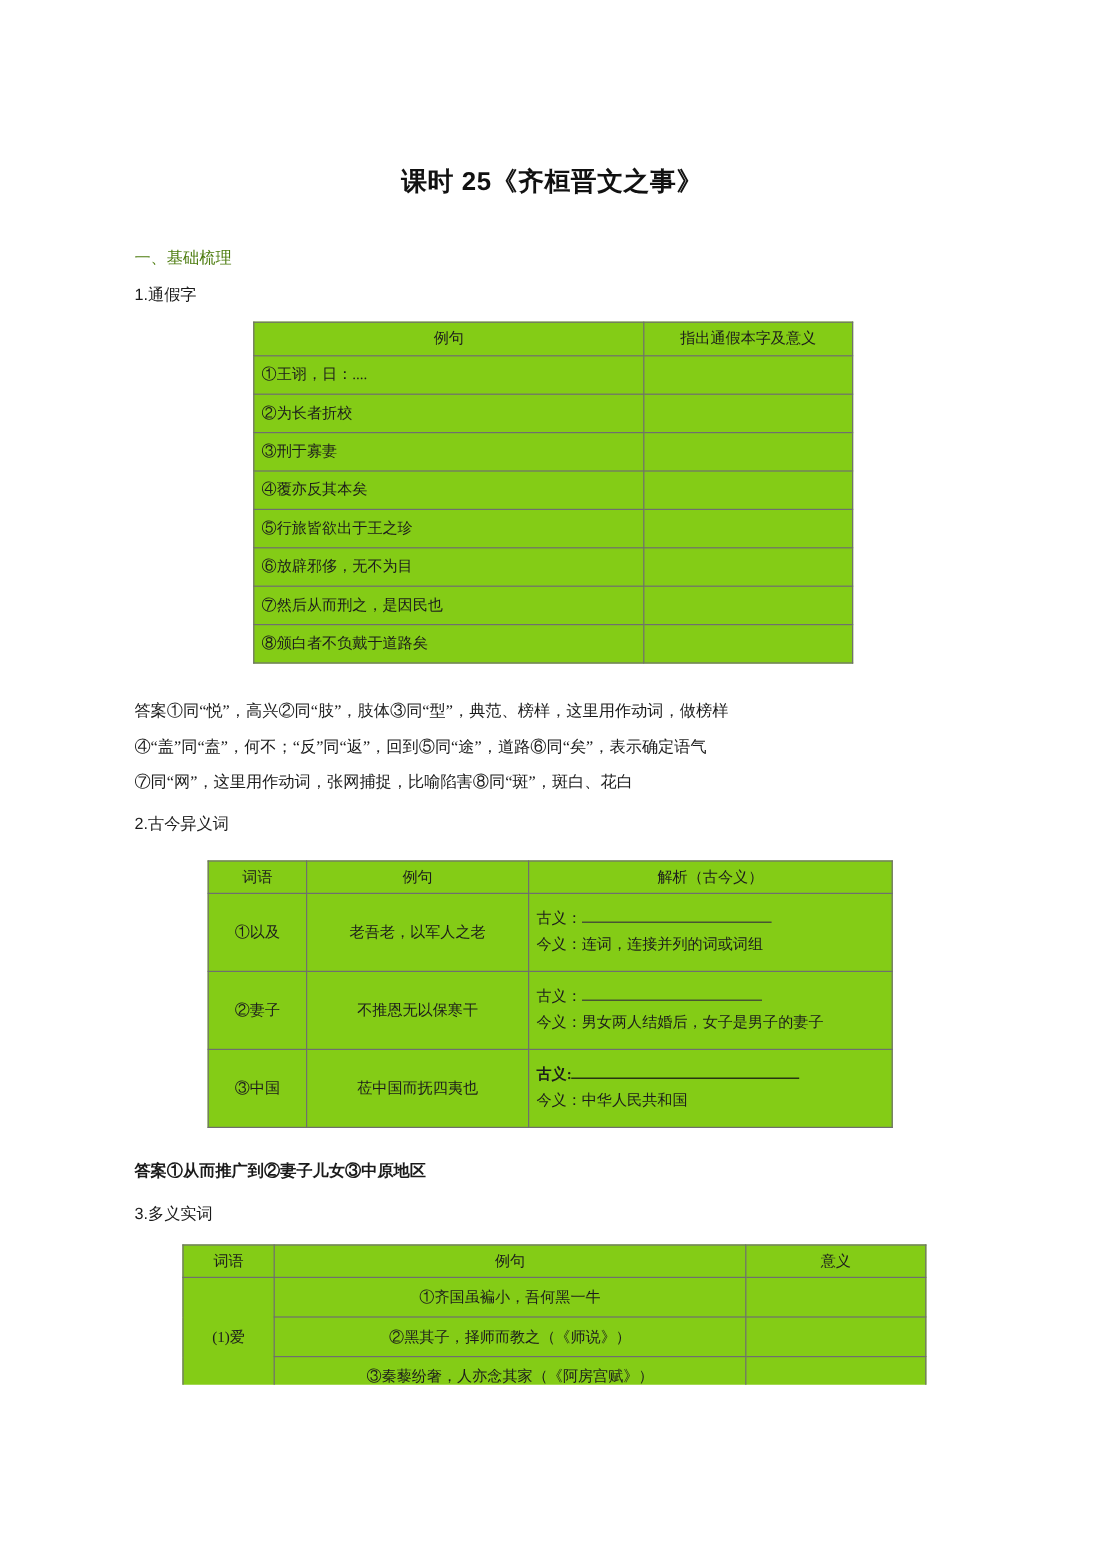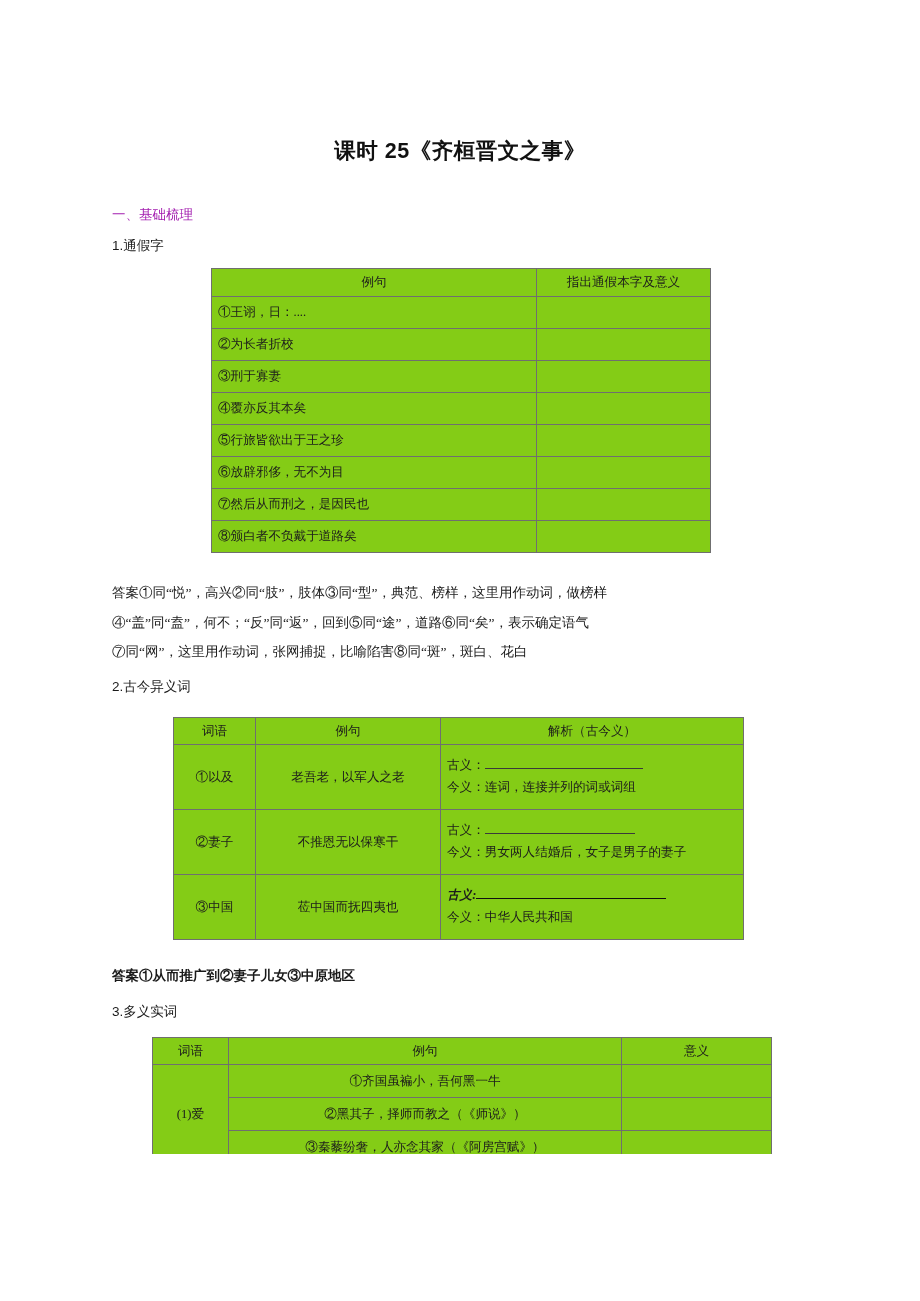--- a/index.html
+++ b/index.html
@@ -36,21 +36,21 @@
     letter-spacing: 0.5px;
     color: #111;
   }
 
   
   .line {
     position: absolute;
     font-size: 13.5px;
     line-height: 1.35;
     white-space: nowrap;
-    color: #a21caf;
+    color: #4d7c0f;
   }
 
   .sec-head {
     position: absolute;
     left: 112px;
     font-size: 13.5px;
     white-space: nowrap;
   }
   .sec-num {
     font-family: "Liberation Sans", "DejaVu Sans", sans-serif;
@@ -100,21 +100,20 @@
   .gloss-box {
     padding: 4px 0 4px 0;
   }
   .gloss-line {
     display: block;
     white-space: nowrap;
     line-height: 1.72;
   }
   .gu-label { }
   .gu-label.em {
-    font-style: italic;
     font-weight: bold;
   }
   .blank {
     display: inline-block;
     border-bottom: 1px solid #3a3a3a;
     vertical-align: baseline;
     height: 0.92em;
   }
   .blank.w1 { width: 158px; }
   .blank.w2 { width: 150px; }

